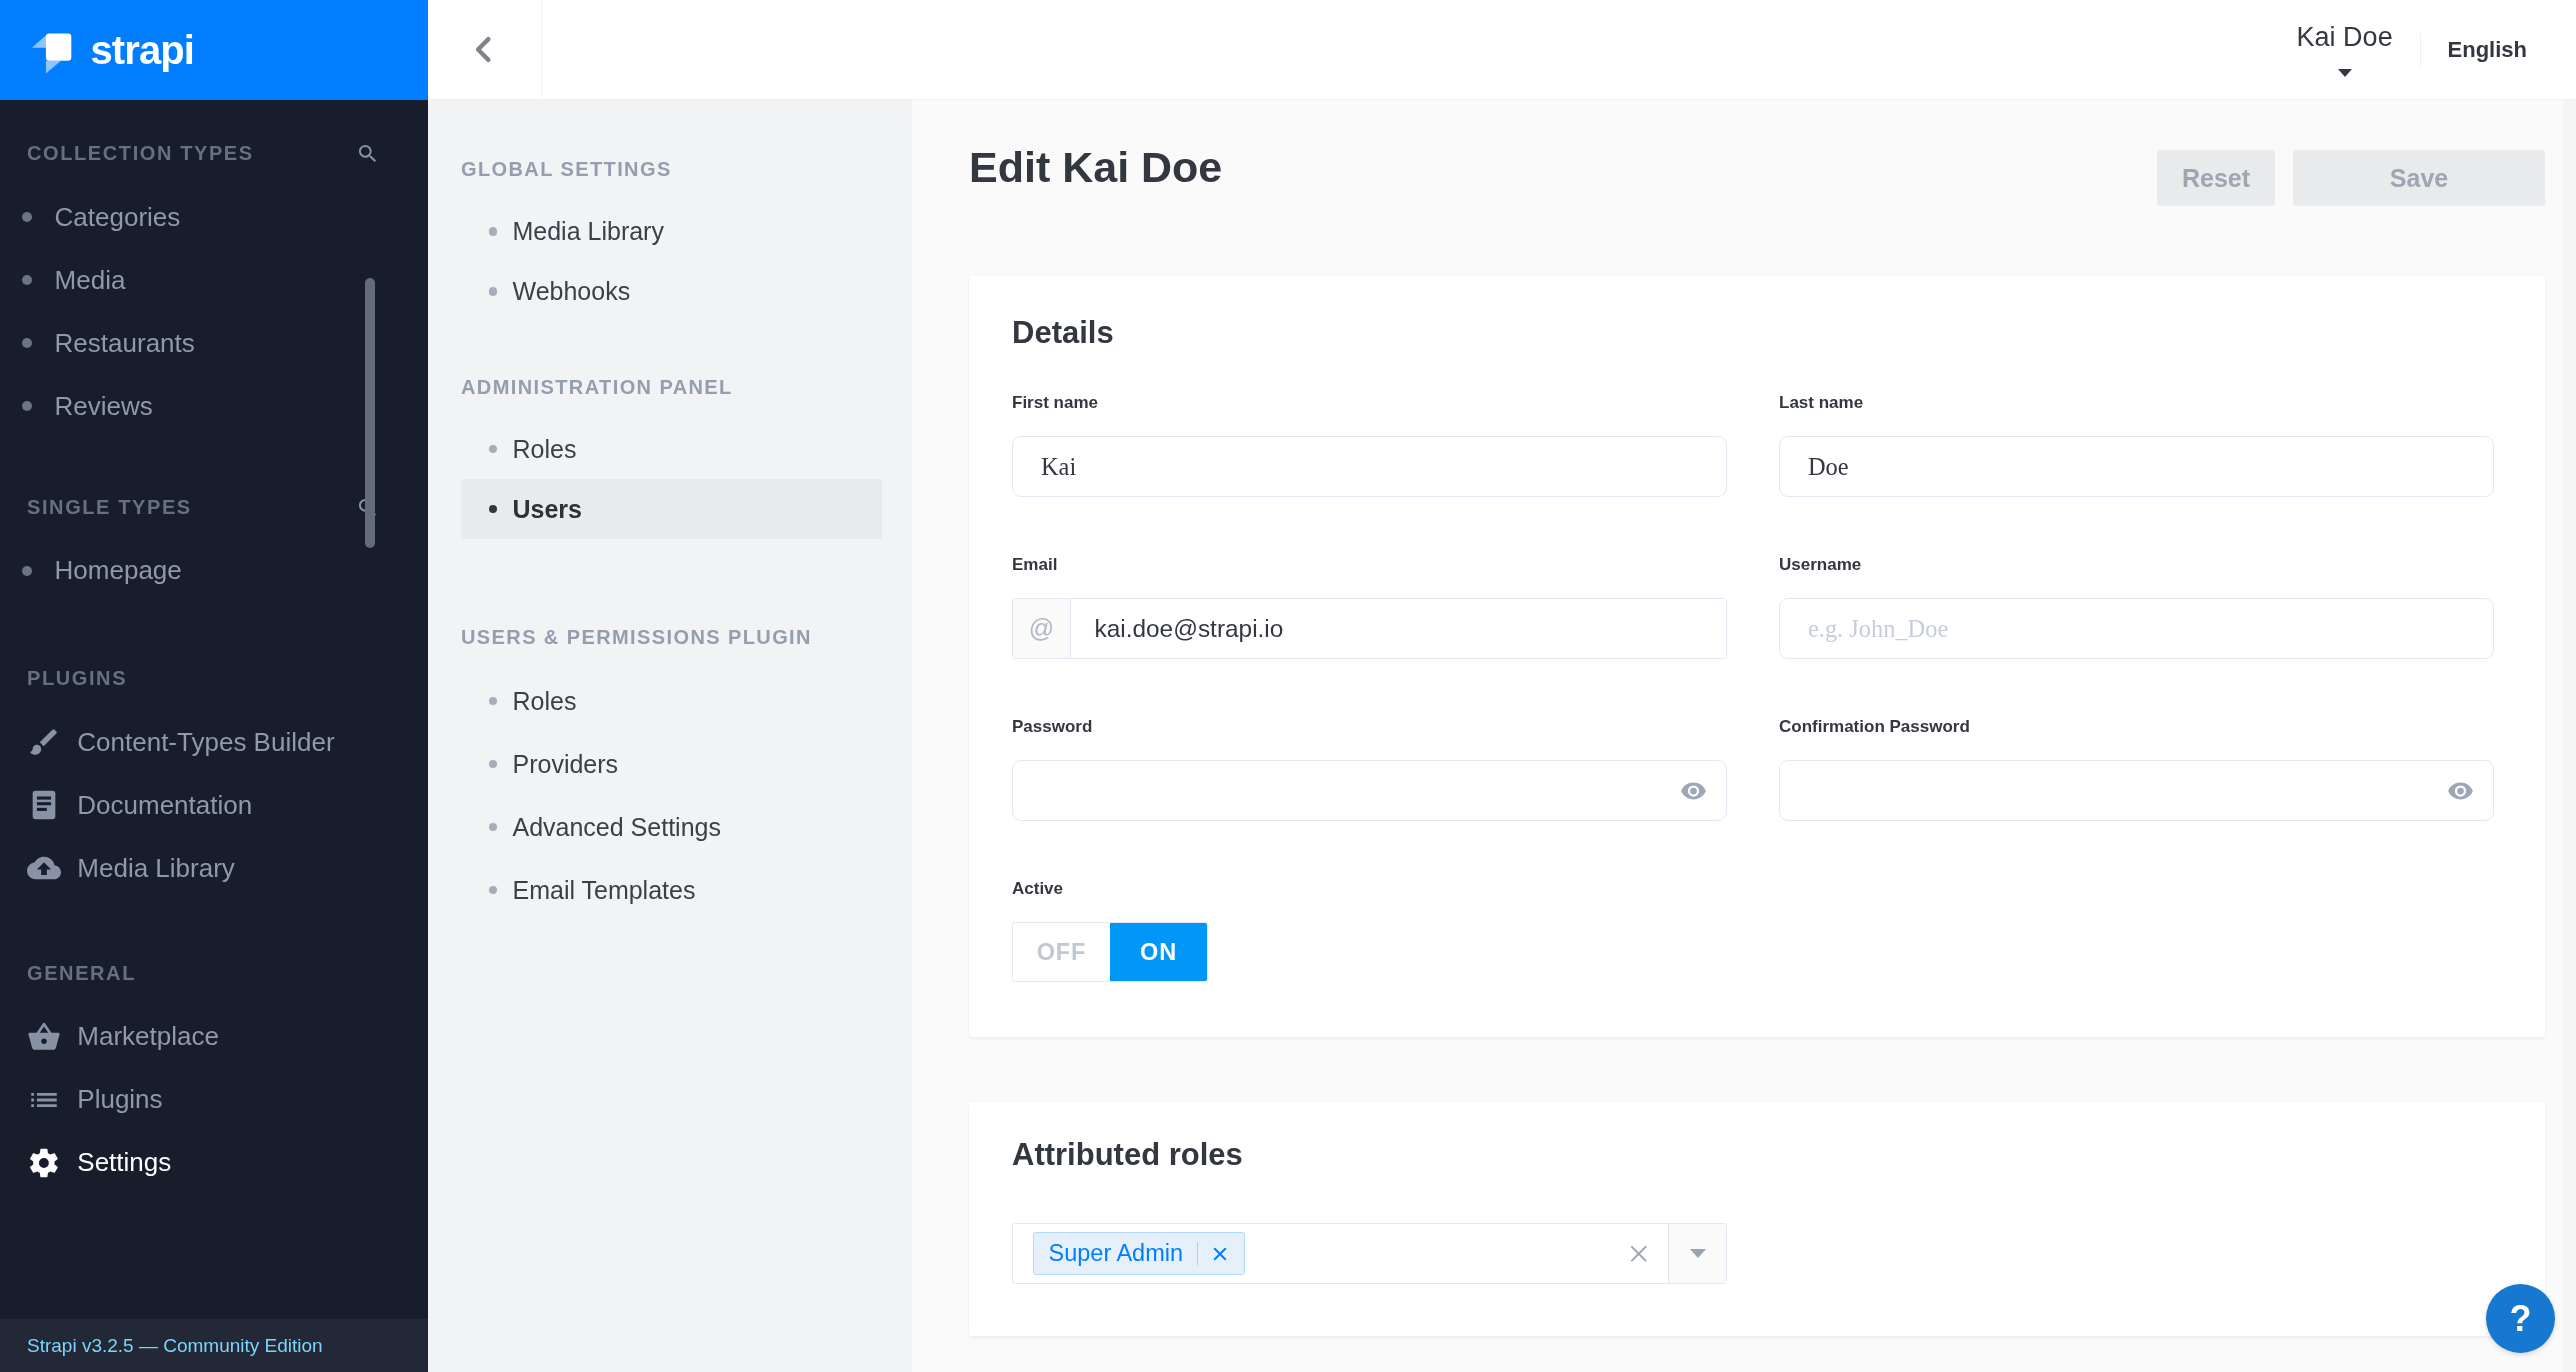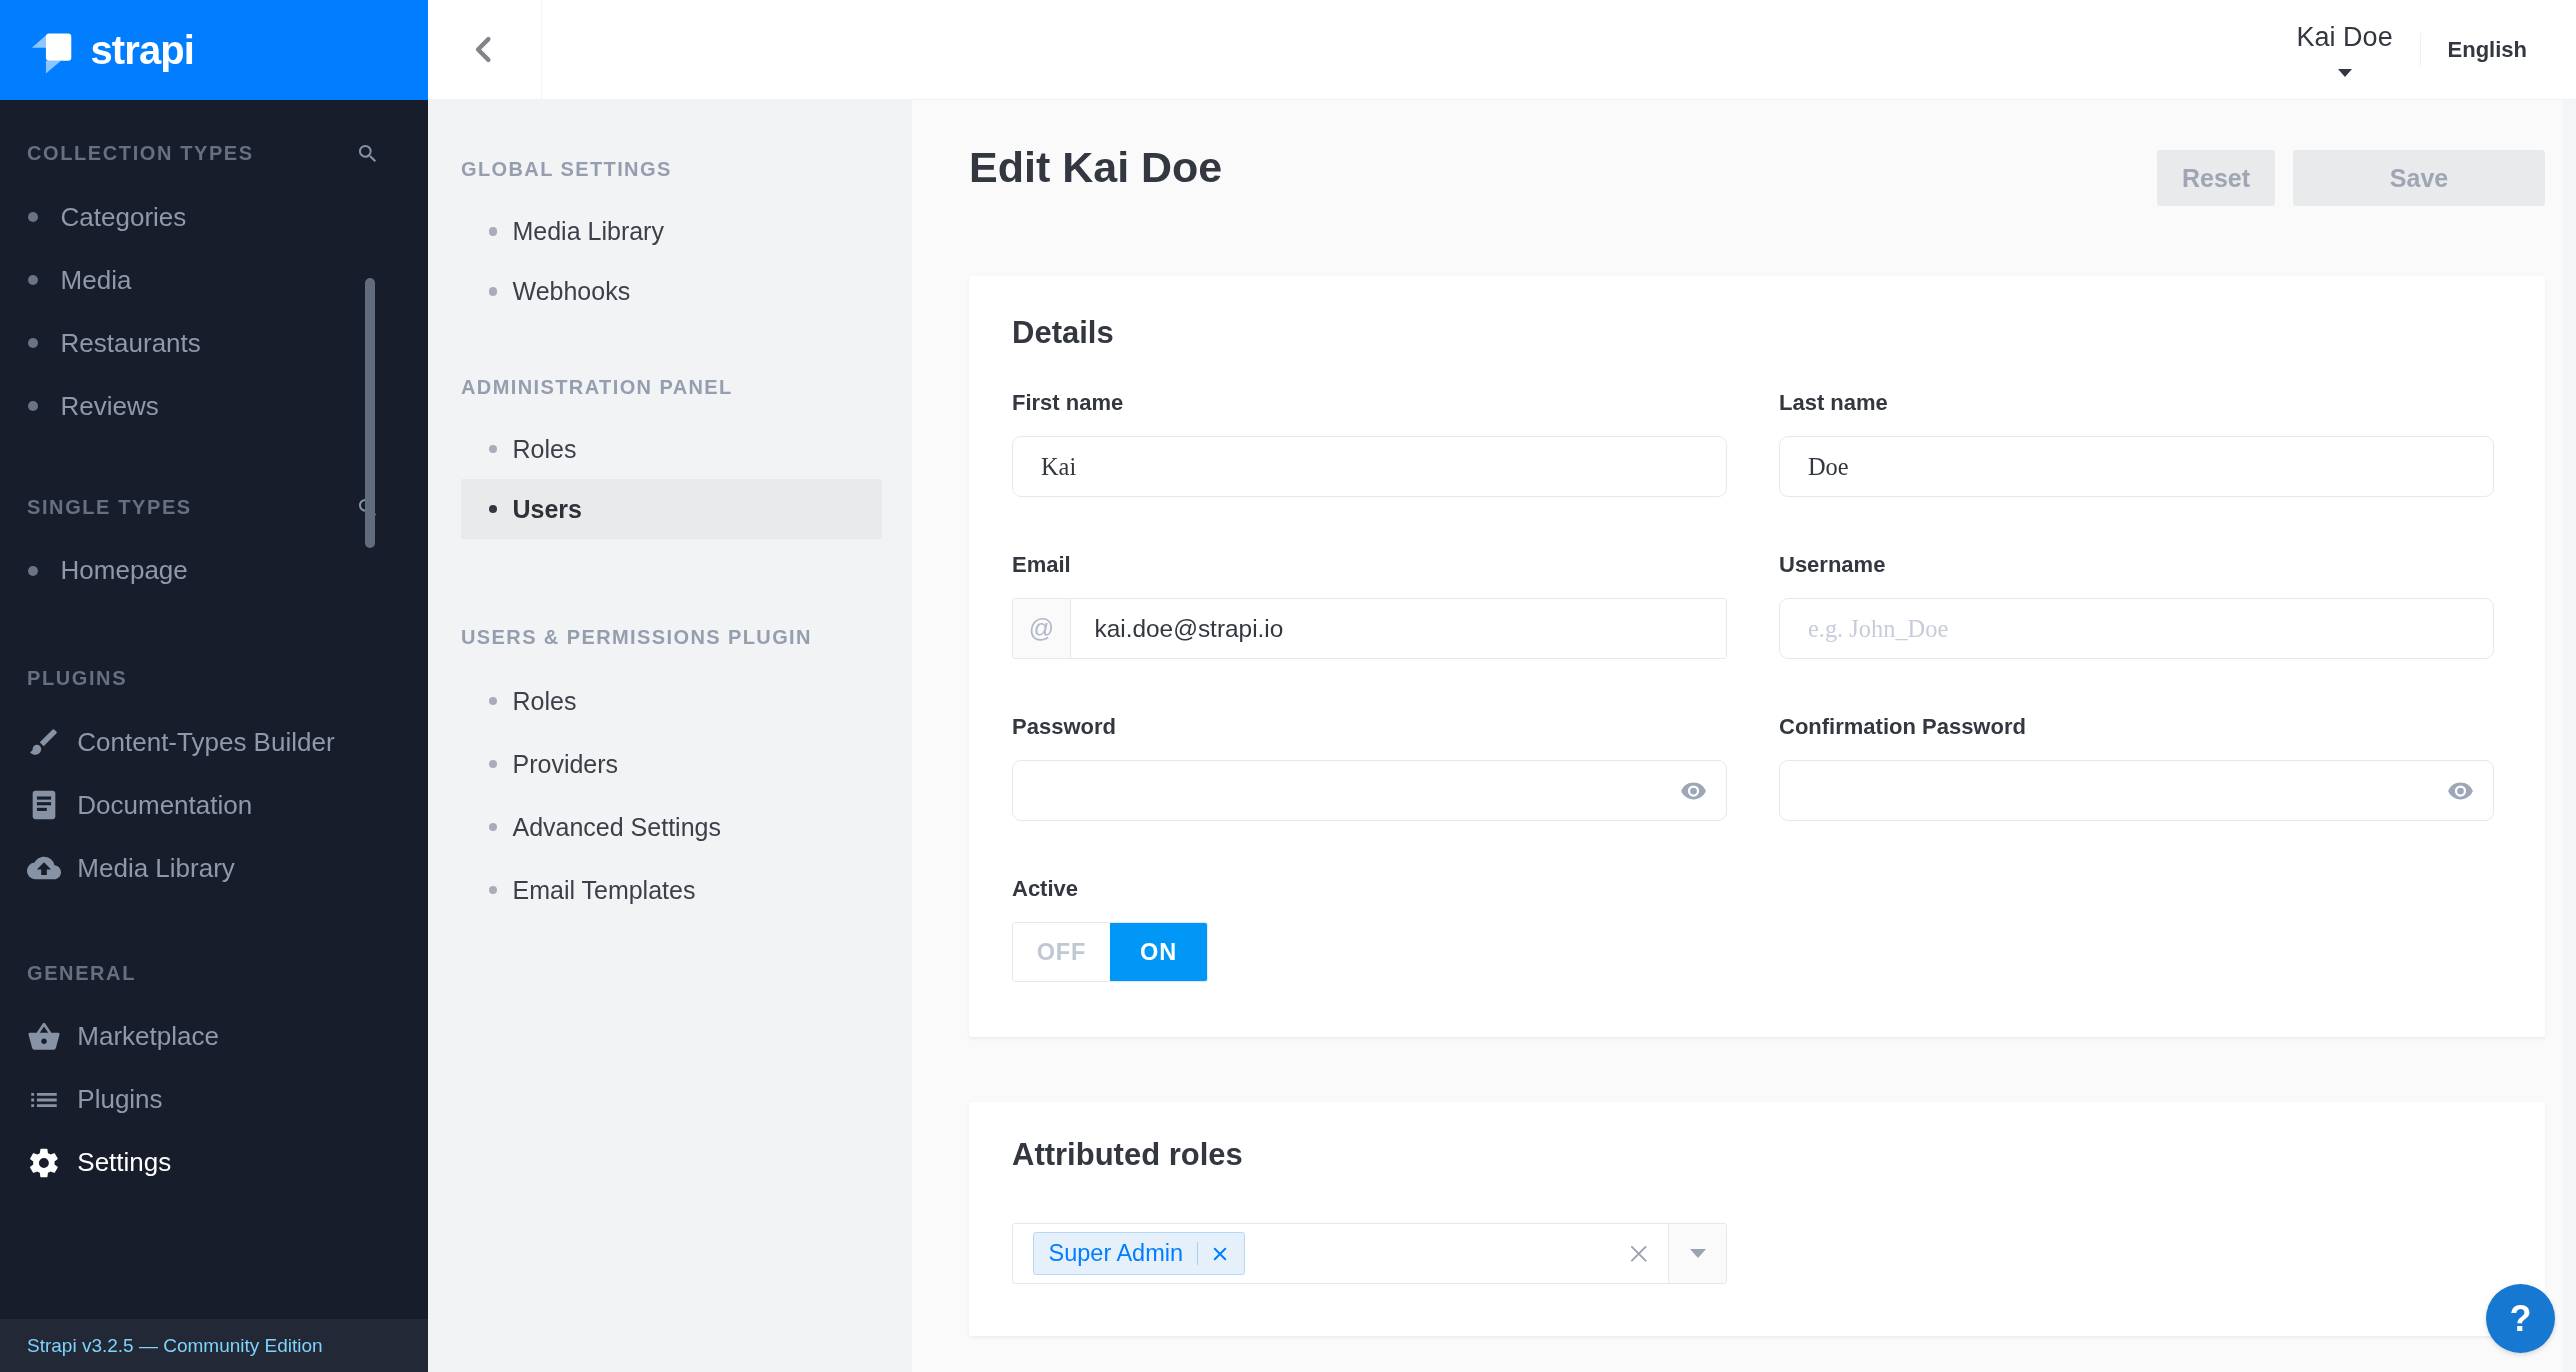--- a/index.html
+++ b/index.html
@@ -8,21 +8,21 @@
   #app { position:relative; width:2576px; height:1373px; overflow:hidden; }
 
   
   .left-sidebar { position:absolute; left:0; top:0; width:428px; height:100%; background:#181d2b; }
   .logo-block { position:absolute; left:0; top:0; width:100%; height:100px; background:#007eff; display:flex; align-items:center; padding-left:29px; }
   .logo-text { color:#ffffff; font-size:40px; font-weight:700; letter-spacing:-0.9px; margin-left:14.5px; }
   .nav { position:absolute; top:100px; bottom:54px; left:0; right:0; overflow:hidden; padding-top:42px; }
   .nav-header { height:23.5px; margin:0 49px 0 27px; display:flex; align-items:center; justify-content:space-between;
                 color:#67707f; font-size:20px; font-weight:700; letter-spacing:1.6px; }
   .nav-header.noicon { margin-right:27px; }
-  .nav-item { height:63px; display:flex; align-items:center; padding-left:28px; color:#9099a9; font-size:26px; }
+  .nav-item { height:63px; display:flex; align-items:center; padding-left:22px; color:#9099a9; font-size:26px; }
   .nav-item .bullet { width:10px; height:10px; border-radius:50%; background:#6a7485; margin-right:22.6px; flex:0 0 auto; }
   .nav-item.iconic { padding-left:27px; }
   .nav-item.iconic .li-icon { width:34px; height:34px; margin-right:16.3px; color:#8793a5; flex:0 0 auto; }
   .nav-item.active { color:#ffffff; }
   .nav-item.active .li-icon { color:#ffffff; }
   .mt-sec { margin-top:58px; }
   .mt-sec2 { margin-top:65px; }
   .mt-sec3 { margin-top:62px; }
   .mt-items { margin-top:20px; }
   .side-scrollbar { position:absolute; left:365px; top:178px; width:10px; height:270px; border-radius:5.4px; background:#636c7c; }
@@ -60,21 +60,21 @@
   .btn { height:56px; border:none; border-radius:2.7px; background:#e9eaec; color:#9fa6b3; font-size:25px; font-weight:600; font-family:inherit; }
   .btn-reset { width:118px; }
   .btn-save { width:252px; }
 
   .card { position:absolute; left:57px; right:31px; background:#ffffff; border-radius:2.7px; box-shadow:0 1.8px 3.6px rgba(136,151,173,0.12); }
   .card-details { top:176px; height:761px; padding:40px 43px 0; }
   .card-roles { top:1002px; height:234px; padding:36px 43px 0; }
   .card h2 { color:#333740; font-size:31px; font-weight:600; line-height:33px; }
 
   .form-grid { margin-top:40px; display:grid; grid-template-columns:715px 715px; column-gap:52px; row-gap:54px; }
-  .field-label { display:block; height:27px; line-height:27px; color:#333740; font-size:22px; font-weight:600; margin-bottom:20px; }
+  .field-label { display:block; height:27px; line-height:27px; color:#333740; font-size:17px; font-weight:600; margin-bottom:20px; }
   .text-input { width:100%; height:61px; border:0.9px solid #e3e9f3; border-radius:9px; background:#fff; color:#333740; font-size:24.4px; padding:0 28px; font-family:Liberation Serif, serif; outline:none; }
   .text-input::placeholder { color:#c6cdda; }
   .input-wrap { position:relative; }
   .eye-btn { position:absolute; right:20px; top:50%; transform:translateY(-50%); background:none; border:none; color:#9ea7b8; cursor:pointer; line-height:0; }
   .input-group { display:flex; height:61px; border:0.9px solid #e3e9f3; border-radius:2.7px; background:#fff; overflow:hidden; }
   .input-prefix { width:58px; background:#fafafb; border-right:0.9px solid #e3e9f3; display:flex; align-items:center; justify-content:center; color:#b1b8c6; font-size:25px; flex:0 0 auto; }
   .input-group input { flex:1; border:none; outline:none; font-size:24.4px; color:#333740; padding:0 23.5px; font-family:inherit; background:transparent; }
 
   .active-field { margin-top:54px; }
   .toggle { display:inline-flex; height:60px; border:0.9px solid #e3e9f3; border-radius:2.7px; overflow:hidden; background:#fff; }

